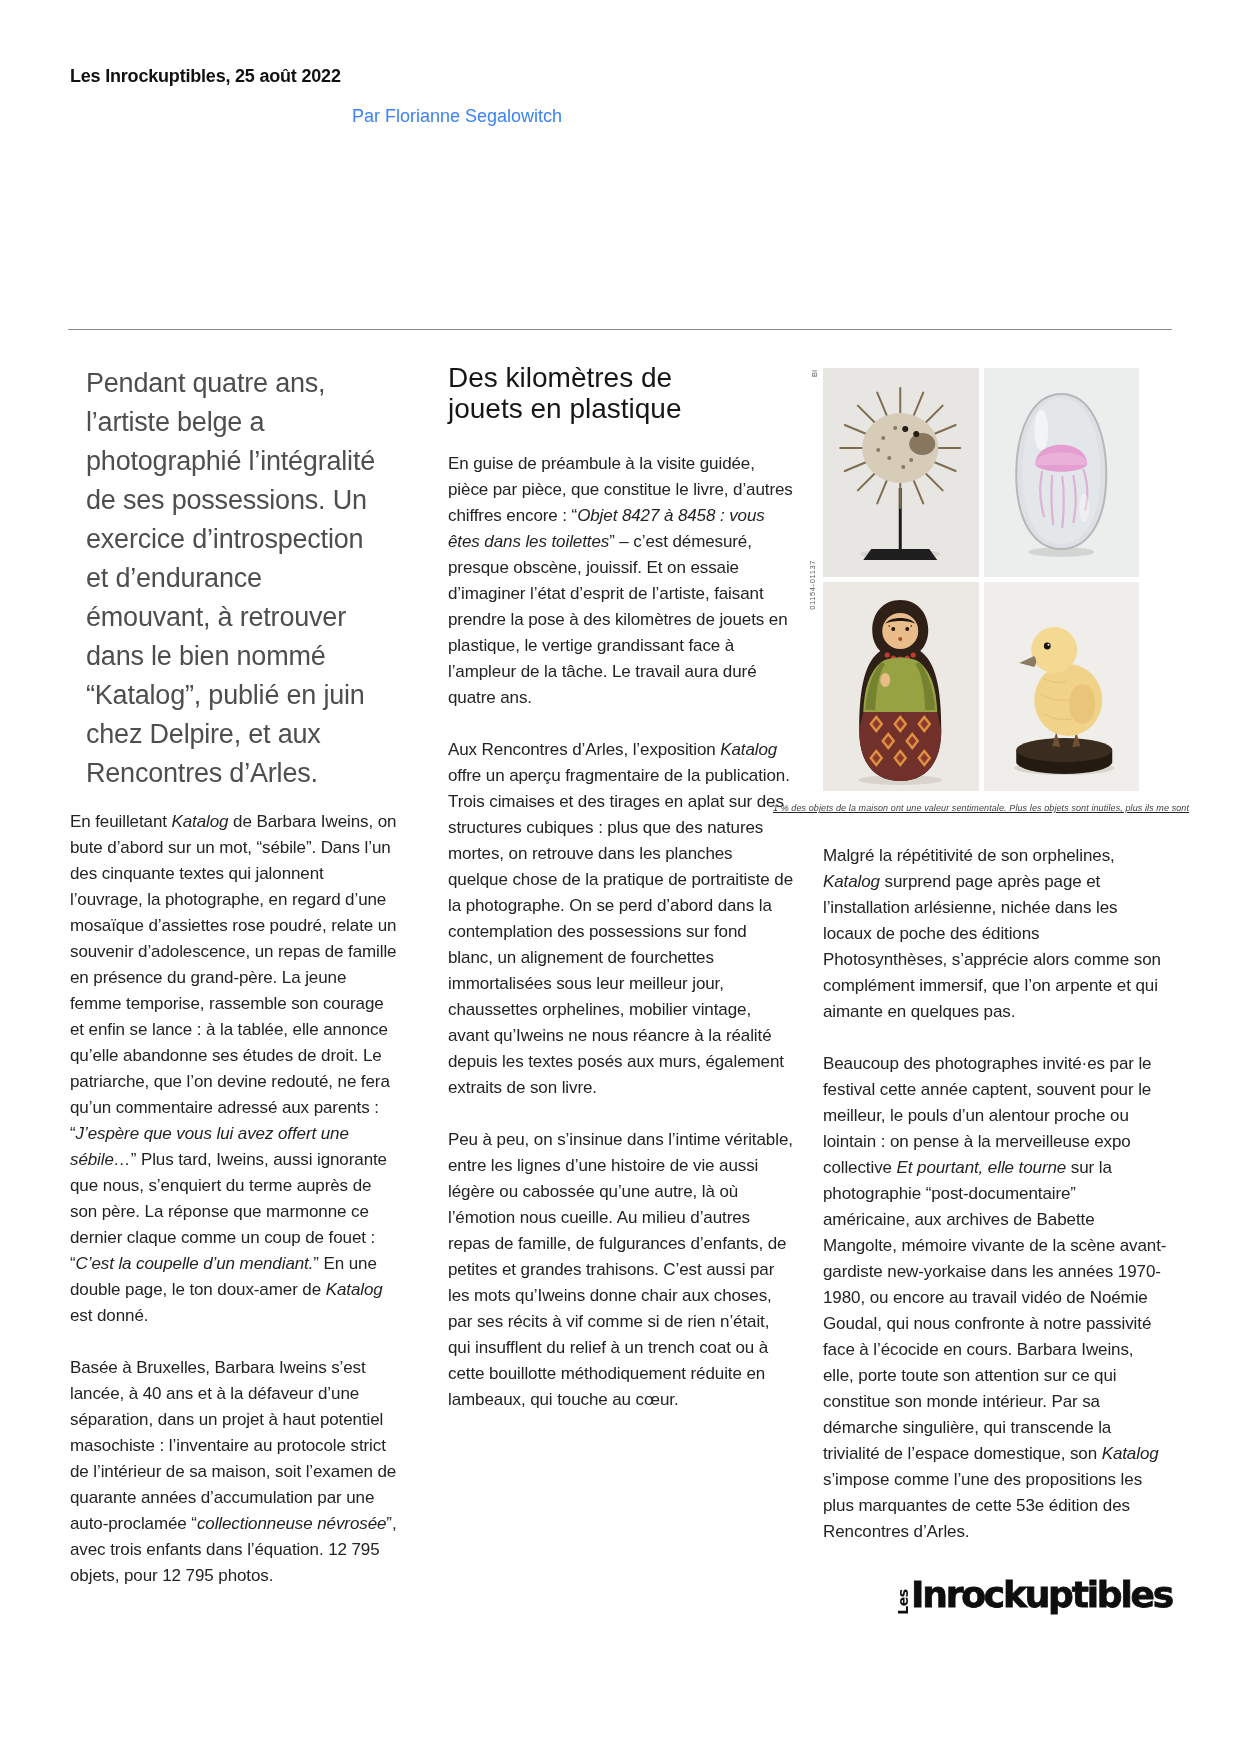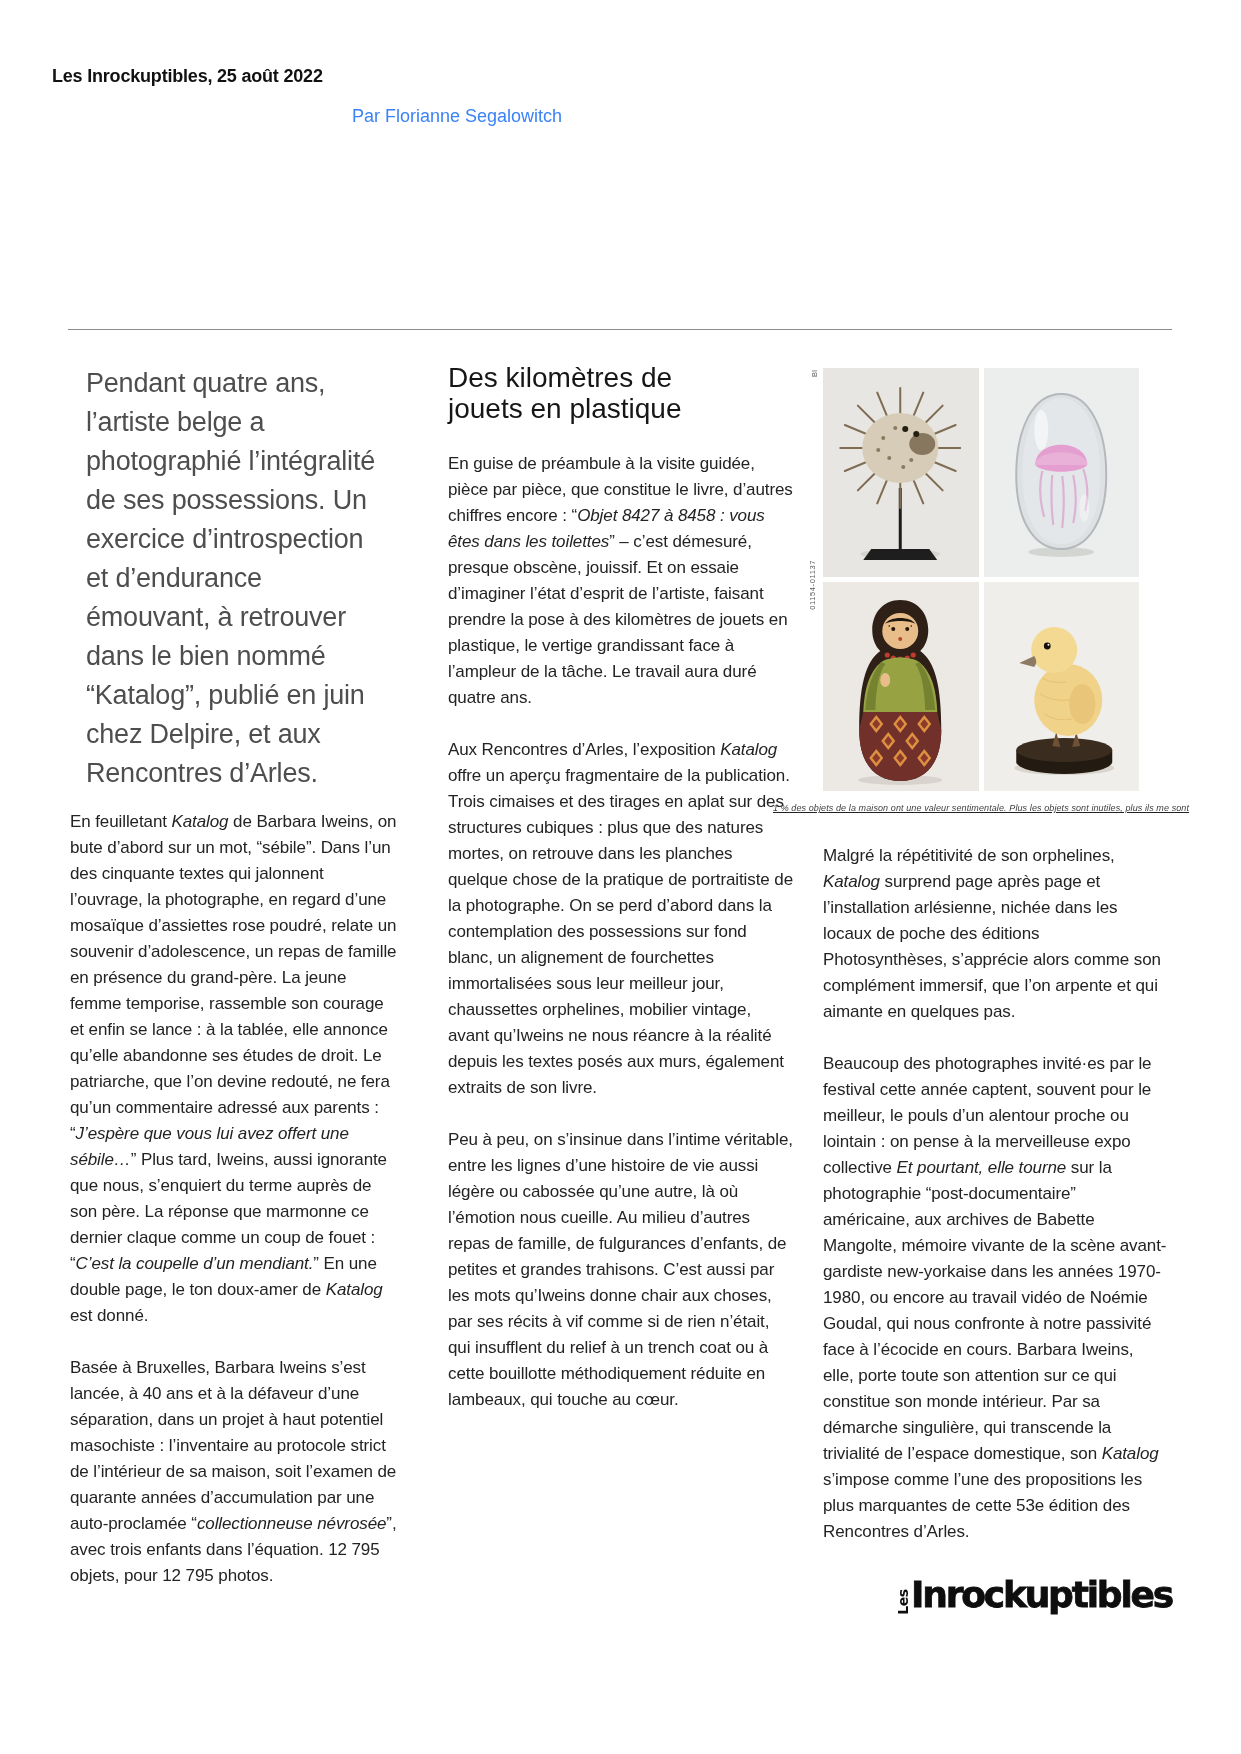--- a/index.html
+++ b/index.html
@@ -1,19 +1,19 @@
 <!DOCTYPE html>
 <html lang="fr"><head>
 <meta charset="utf-8">
 <style>
   html,body{margin:0;padding:0;background:#ffffff;}
   .page{position:relative;width:1241px;height:1754px;background:#fff;
         font-family:"Liberation Sans",sans-serif;color:#222;overflow:hidden;}
 
-  .masthead{position:absolute;left:52px;top:66px;font-size:18px;font-weight:700;color:#111;letter-spacing:-0.2px;}
+  .masthead{position:absolute;left:70px;top:66px;font-size:18px;font-weight:700;color:#111;letter-spacing:-0.2px;}
   .byline{position:absolute;left:352px;top:66px;font-size:18px;font-weight:400;color:#3b82f6;margin-top:40px;}
 
   .headline{position:absolute;left:68px;top:120px;width:712px;
             font-size:33px;line-height:43px;font-weight:700;color:#111;letter-spacing:-0.3px;}
 
   .rule{position:absolute;left:68px;top:329px;width:1104px;height:1px;background:#8d8d8d;}
 
   .col{position:absolute;}
   #col1{left:70px;top:348px;width:328px;}
   #col2{left:448px;top:362px;width:345px;}

